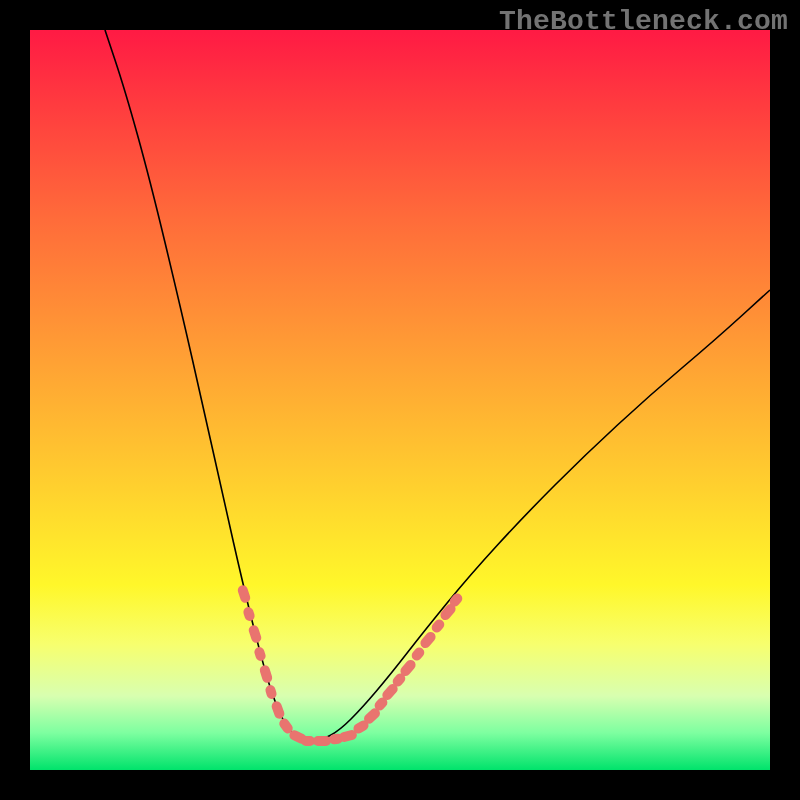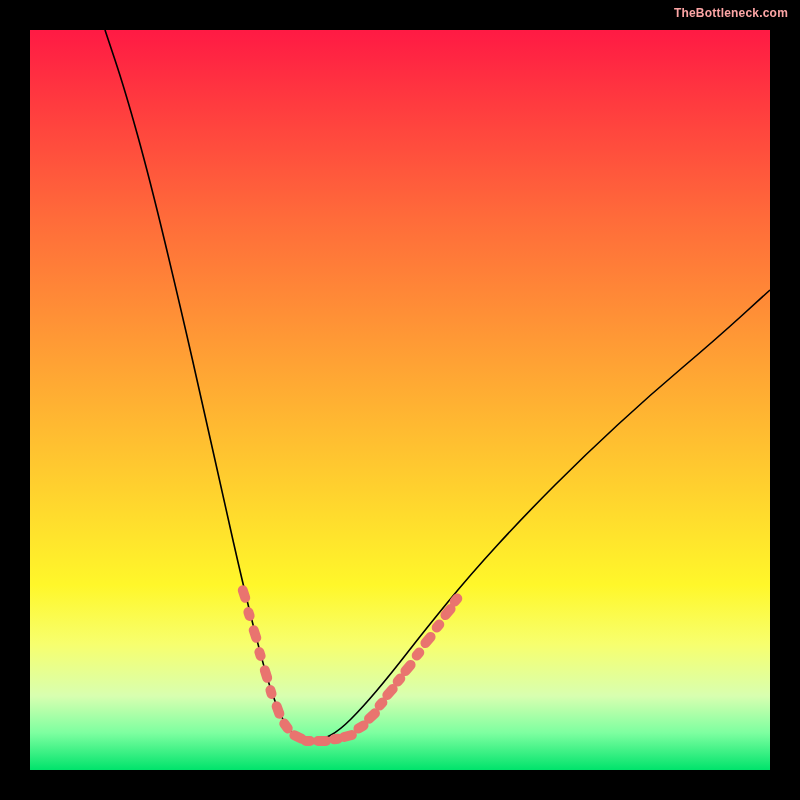--- a/index.html
+++ b/index.html
@@ -25,24 +25,24 @@
       #fff72a 75%,
       #f7ff6e 83%,
       #d8ffb0 90%,
       #7dffa0 95%,
       #00e36b 100%);
   }
   .watermark {
     position: absolute;
     top: 6px;
     right: 12px;
-    font-family: Liberation Sans, sans-serif;
-    font-size: 12px;
+    font-family: Liberation Mono, monospace;
+    font-size: 28px;
     font-weight: 600;
-    color: #fca5a5;
+    color: #737373;
     letter-spacing: 0.2px;
     user-select: none;
   }
   svg.overlay {
     position: absolute;
     left: 30px;
     top: 30px;
     width: 740px;
     height: 740px;
     overflow: visible;

